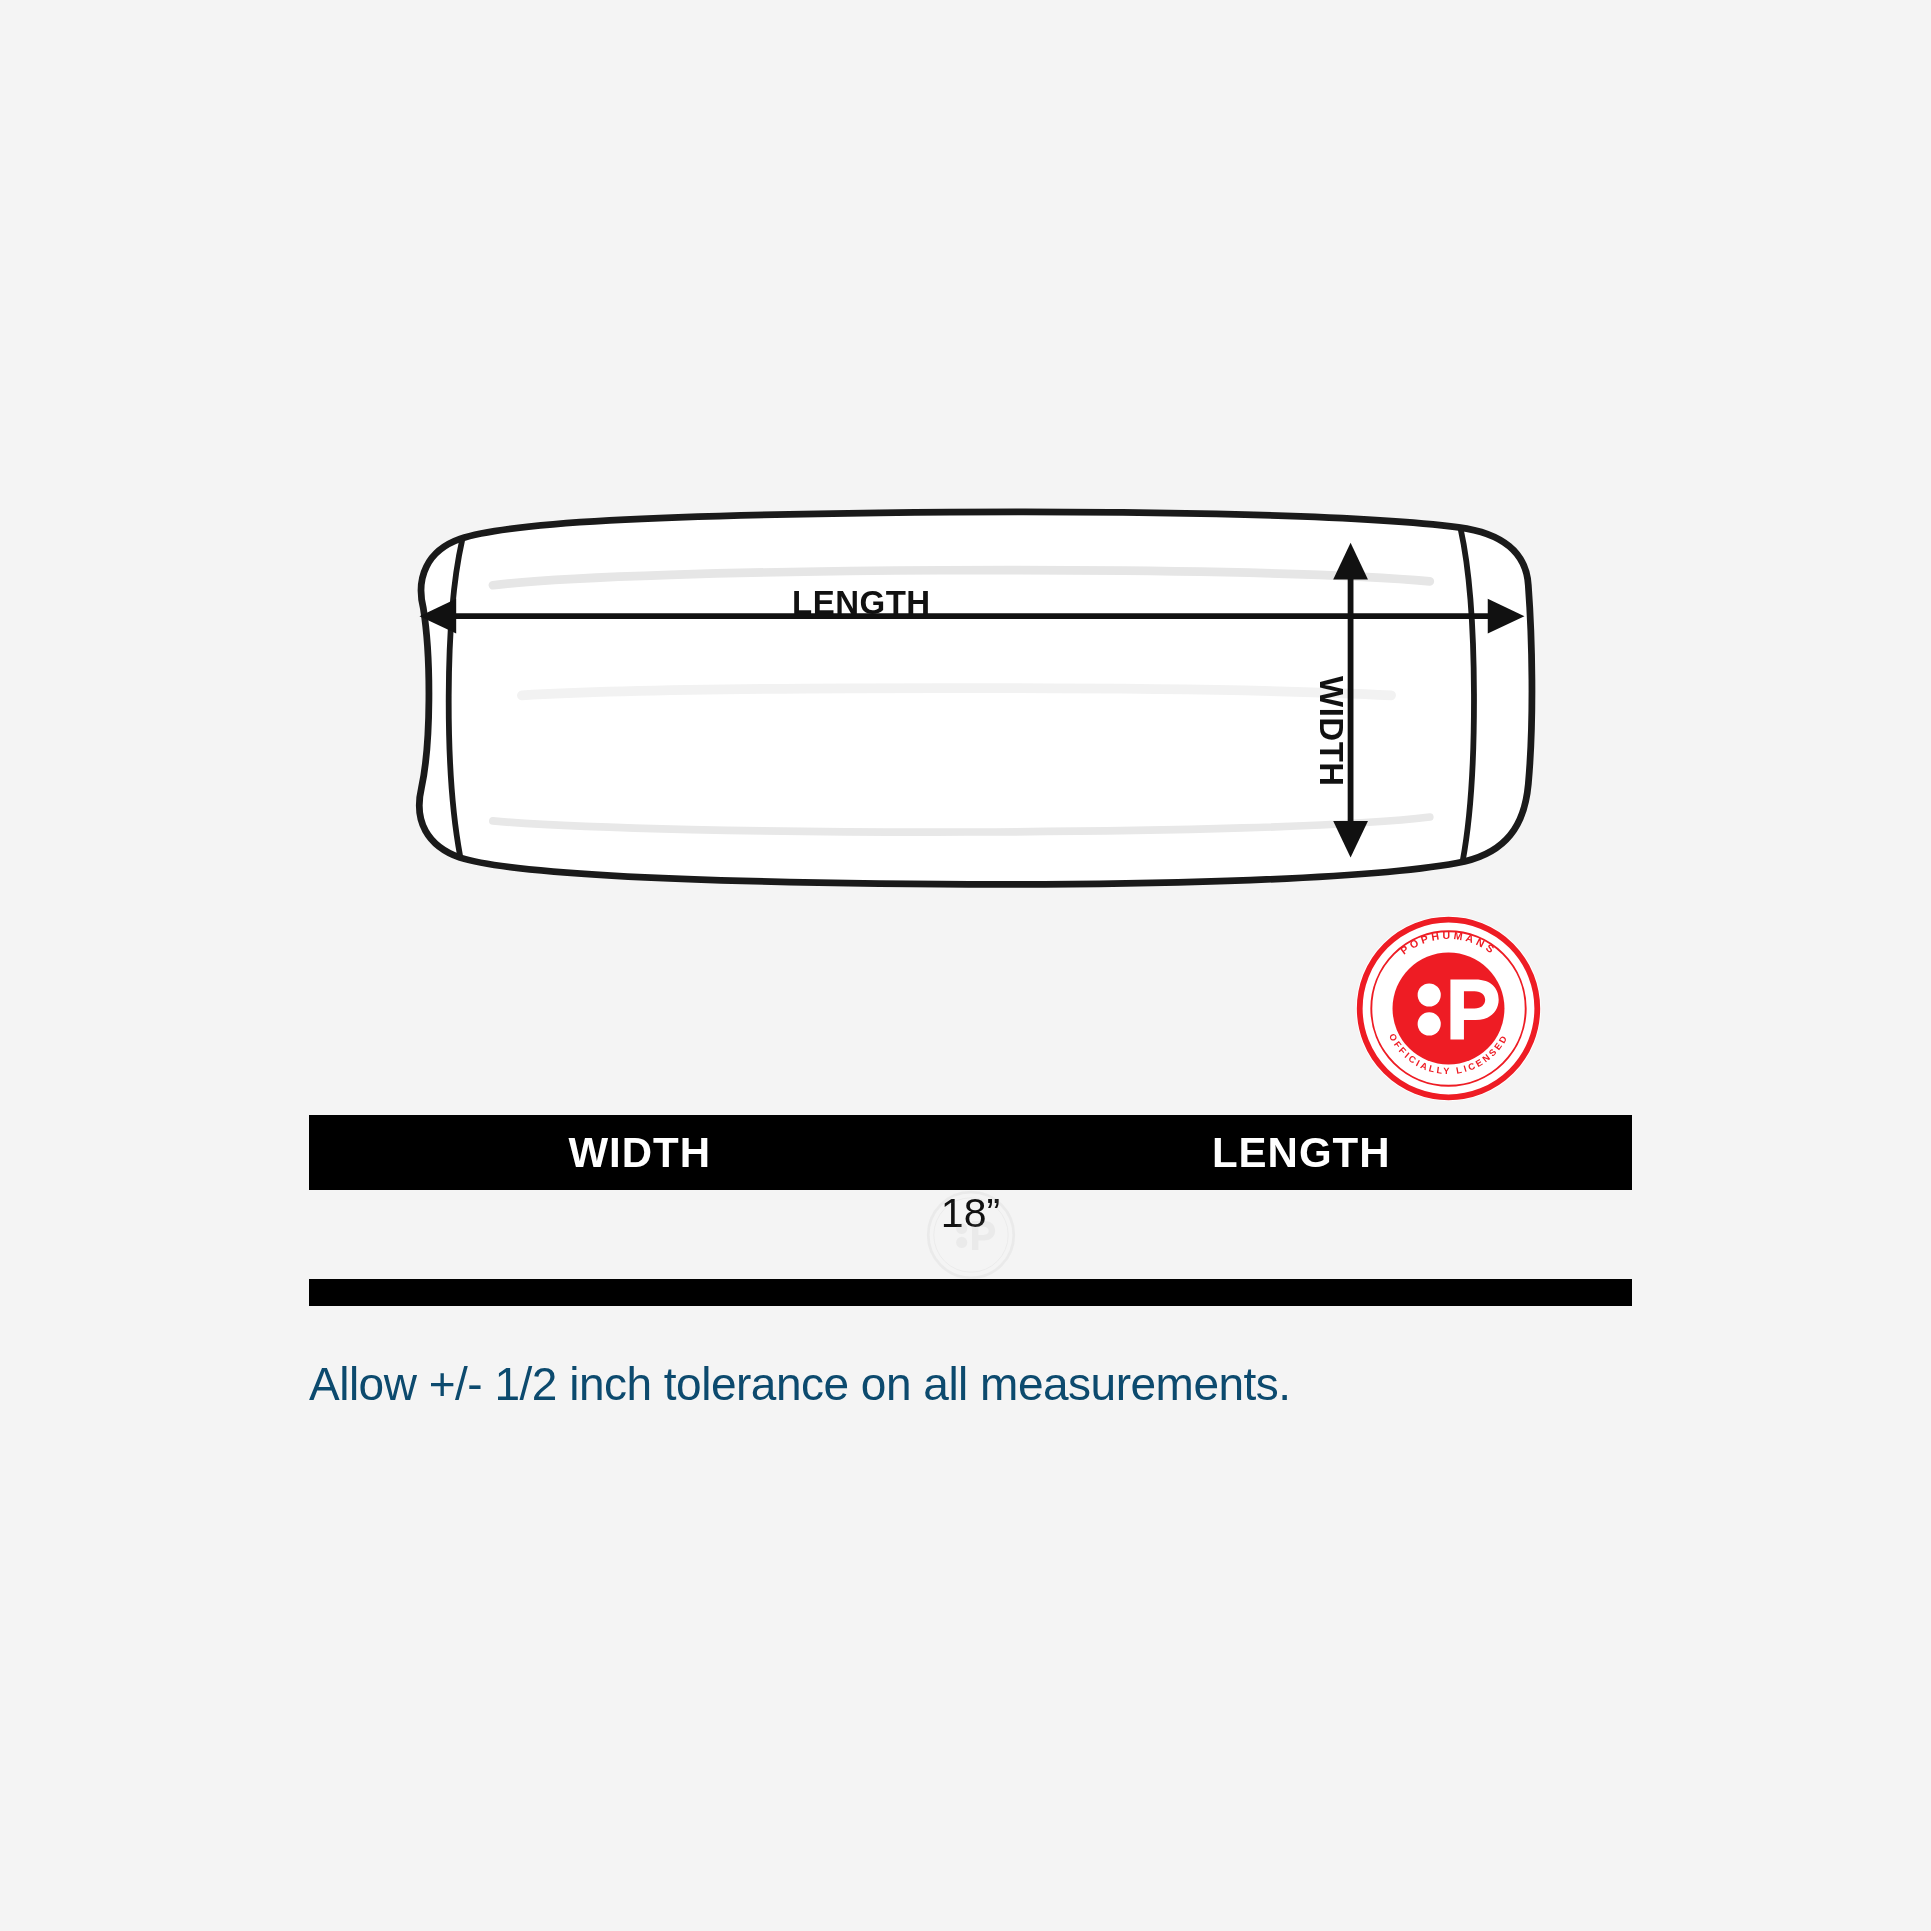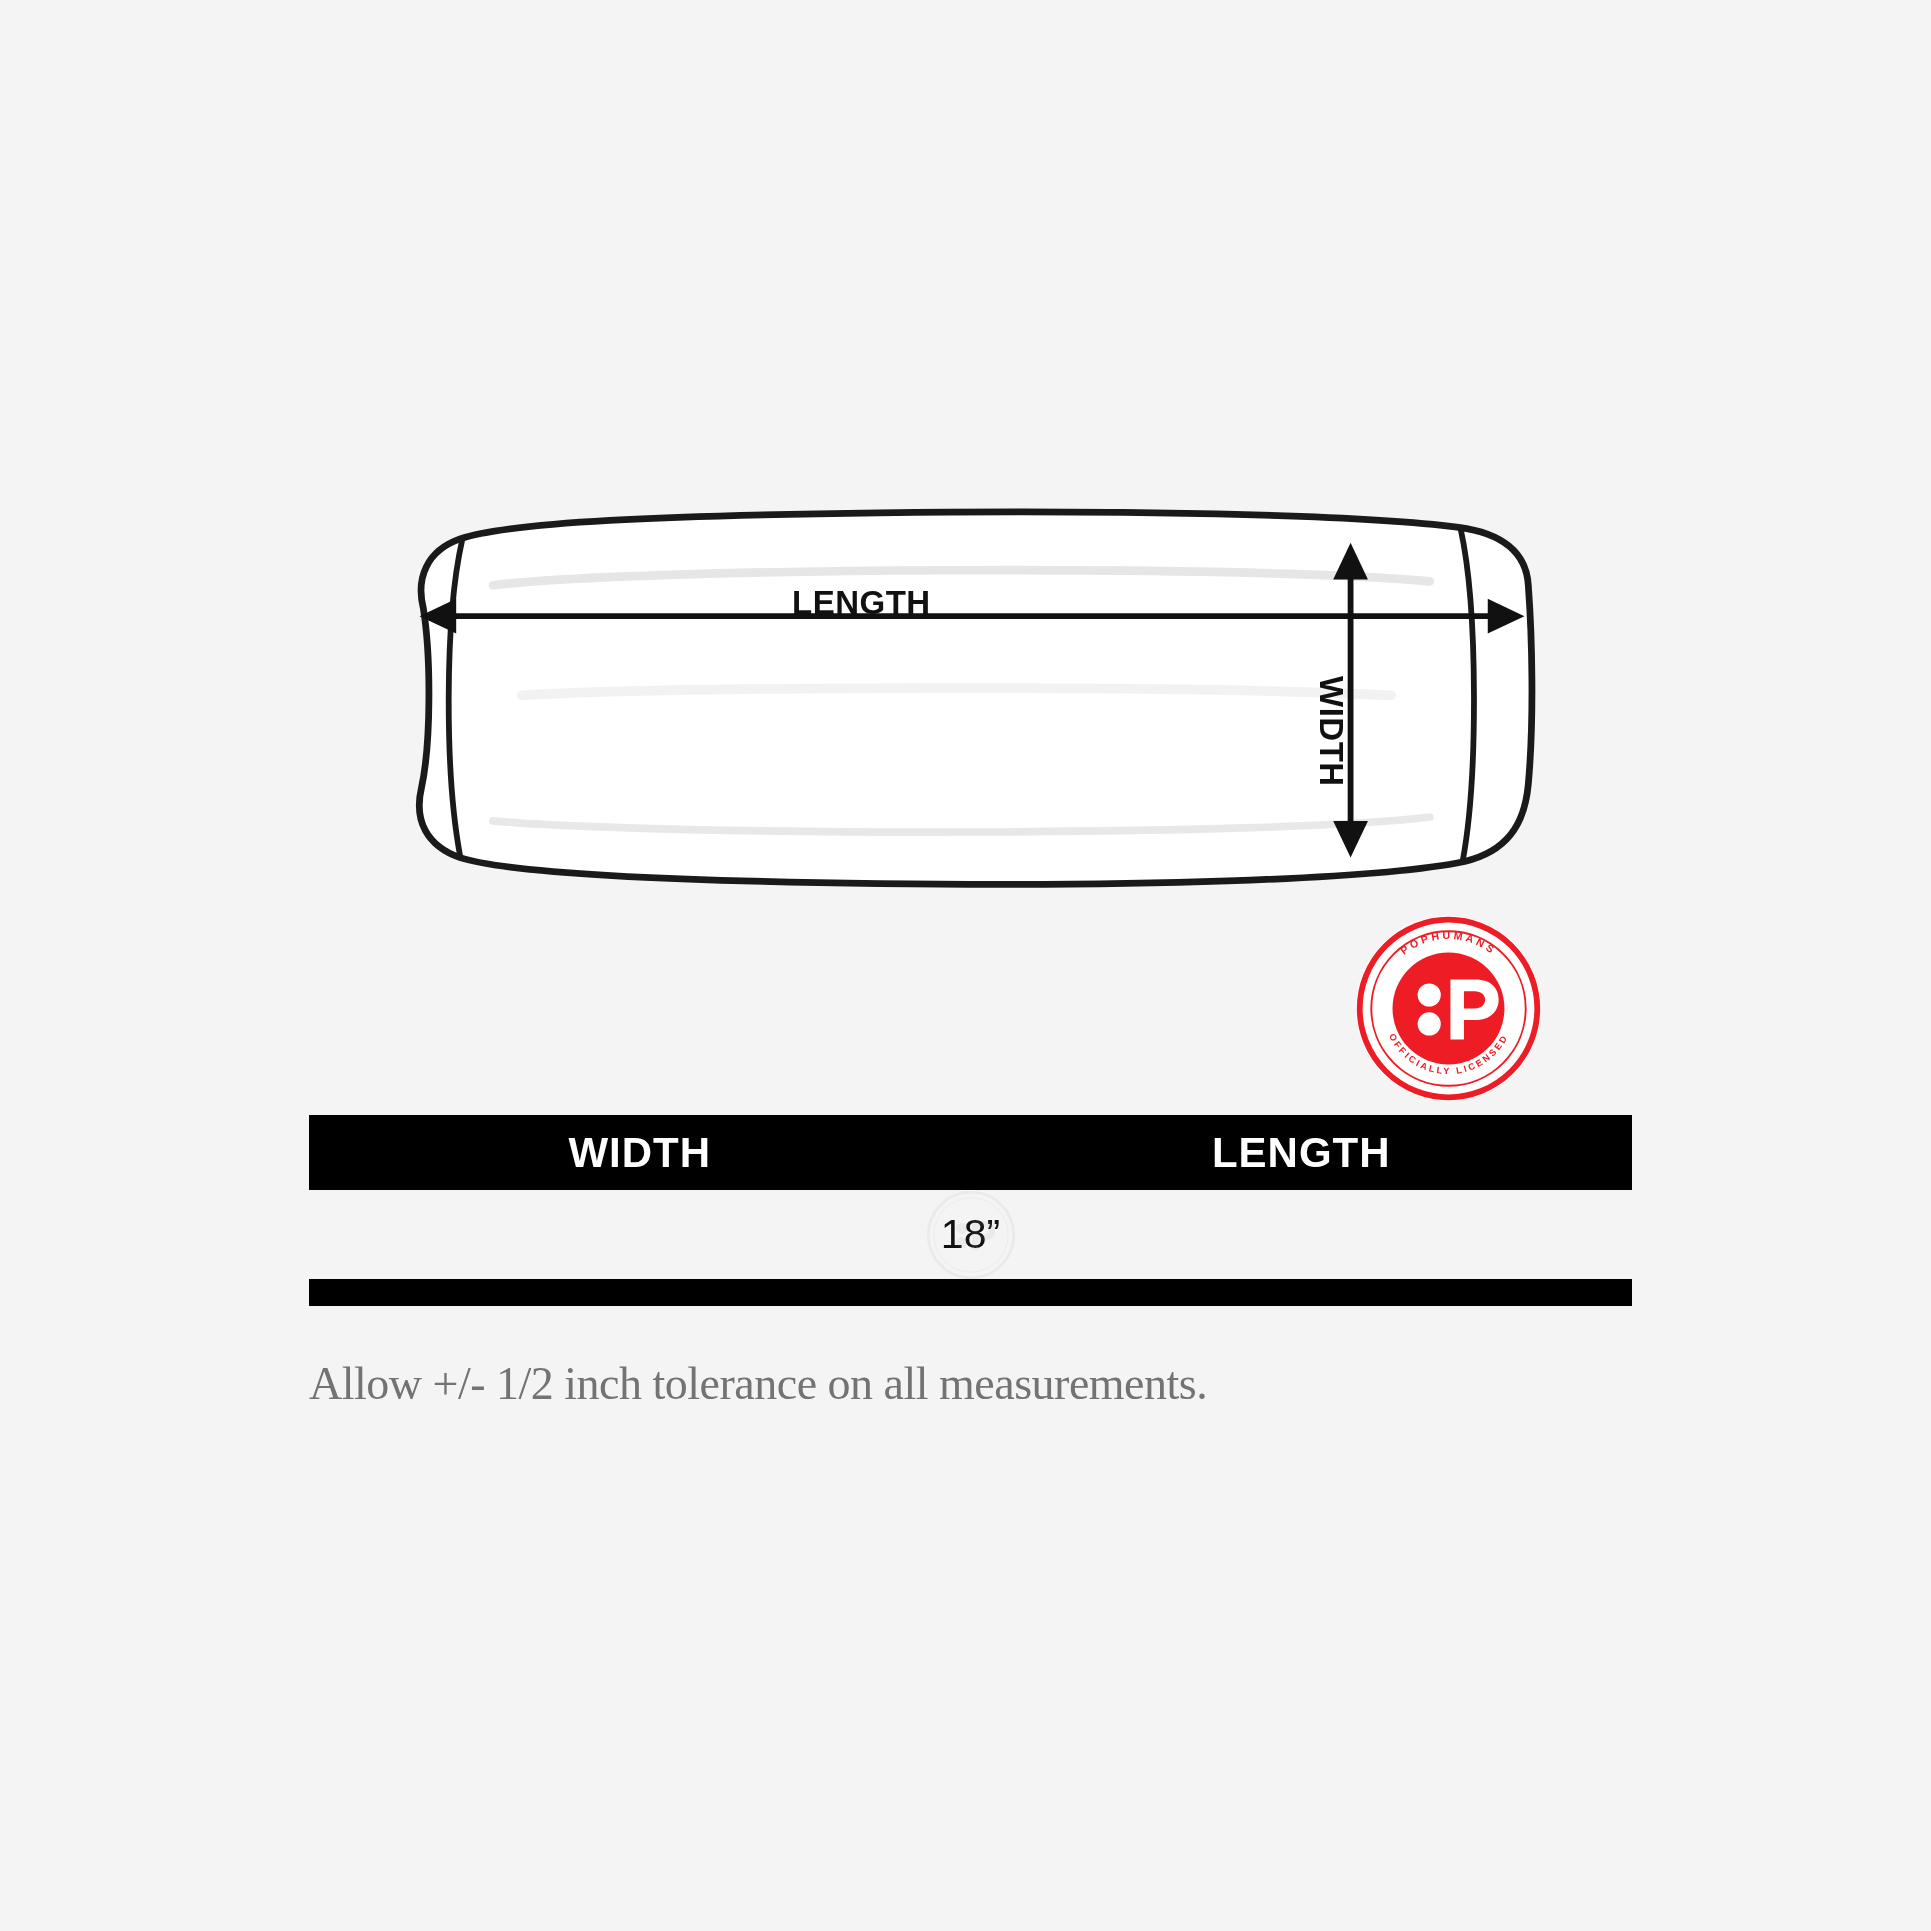--- a/index.html
+++ b/index.html
@@ -82,21 +82,20 @@
     text-align: center;
     color: #ffffff;
     font-family: "Liberation Sans", sans-serif;
     font-weight: bold;
     font-size: 42px;
     letter-spacing: 1px;
   }
   .table-row {
     height: 89px;
     display: flex;
-    align-items: center;
     position: relative;
     background: #f4f4f4;
   }
   .table-row .cell {
     flex: 1;
     text-align: center;
     color: #111111;
     font-family: "Liberation Sans", sans-serif;
     font-size: 41px;
   }
@@ -114,23 +113,23 @@
     opacity: 0.1;
     pointer-events: none;
   }
 
   
   #tolerance-note {
     position: absolute;
     left: 309px;
     top: 1357px;
     width: 1352px;
-    font-family: Liberation Serif, serif;
+    font-family: Liberation Sans, sans-serif;
     font-size: 46px;
-    color: #737373;
+    color: #0c4a6e;
     letter-spacing: -0.5px;
   }
 </style>
 </head>
 <body>
 
 <div id="stage">
 
   <div id="pillow-diagram">
     <svg width="1188" height="406" viewBox="0 0 1230 420" xmlns="http://www.w3.org/2000/svg">

